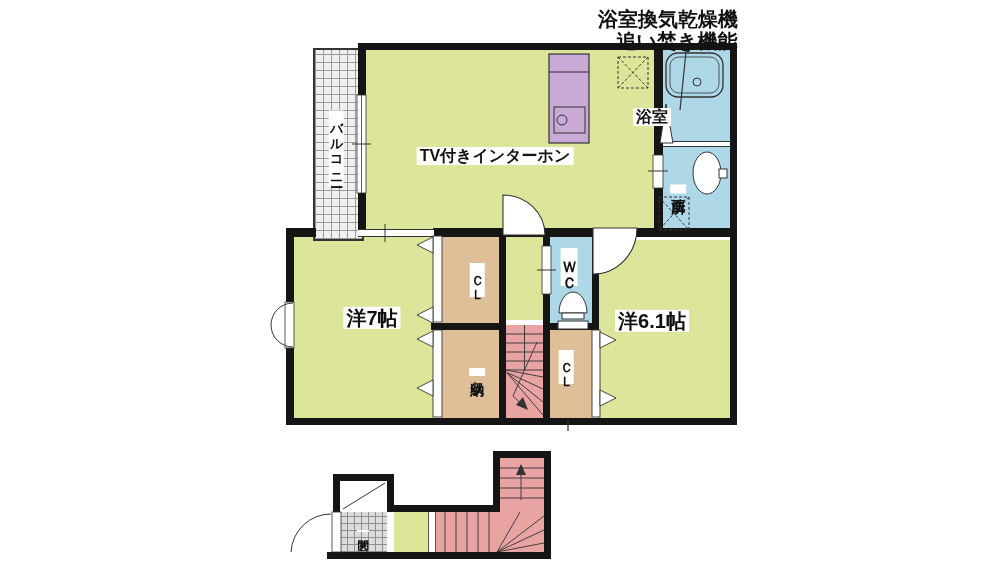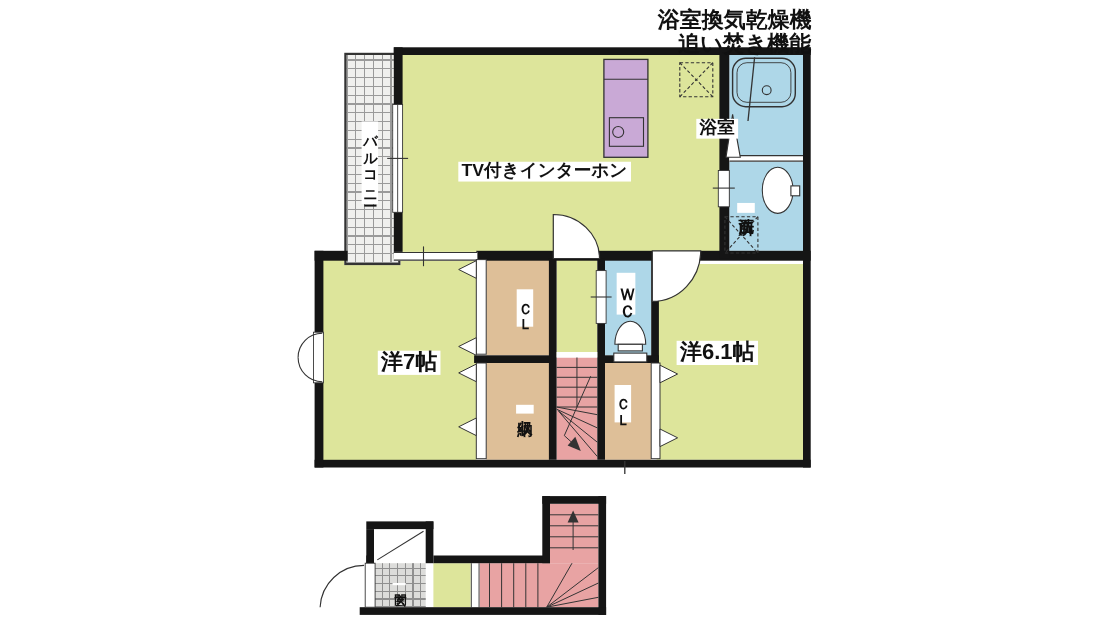--- a/index.html
+++ b/index.html
@@ -228,21 +228,21 @@
   <div class="lbl nobg" style="left:677px;top:41px;font-size:20px;">追い焚き機能</div>
   <div class="lbl nobg" style="left:668px;top:19px;font-size:20px;">浴室換気乾燥機</div>
 
   <div class="lbl vlabel" style="left:336px;top:148px;font-size:13px;">バルコニー</div>
 
   <div class="lbl" style="left:462px;top:156px;font-size:16px;margin-left:33px;">TV付きインターホン</div>
 
   <div class="lbl" style="left:652px;top:117px;font-size:16px;">浴室</div>
   <div class="lbl vlabel" style="left:678px;top:189px;font-size:14px;letter-spacing:1px;">洗面所</div>
 
-  <div class="lbl" style="left:372px;top:318px;font-size:20px;margin-top:12px;">洋7帖</div>
+  <div class="lbl" style="left:372px;top:318px;font-size:20px;">洋7帖</div>
   <div class="lbl" style="left:652px;top:321px;font-size:20px;">洋6.1帖</div>
 
   <div class="lbl vlabel" style="left:569px;top:267px;font-size:15px;letter-spacing:1px;">ＷＣ</div>
   <div class="lbl vlabel" style="left:477px;top:280px;font-size:13px;letter-spacing:1px;">ＣＬ</div>
   <div class="lbl vlabel" style="left:477px;top:372px;font-size:14px;letter-spacing:1px;">収納</div>
   <div class="lbl vlabel" style="left:566px;top:367px;font-size:13px;letter-spacing:1px;">ＣＬ</div>
 
 
   <div class="lbl vlabel" style="left:363px;top:531px;font-size:11px;padding:1px 0;letter-spacing:0;">玄関</div>
 </div>

